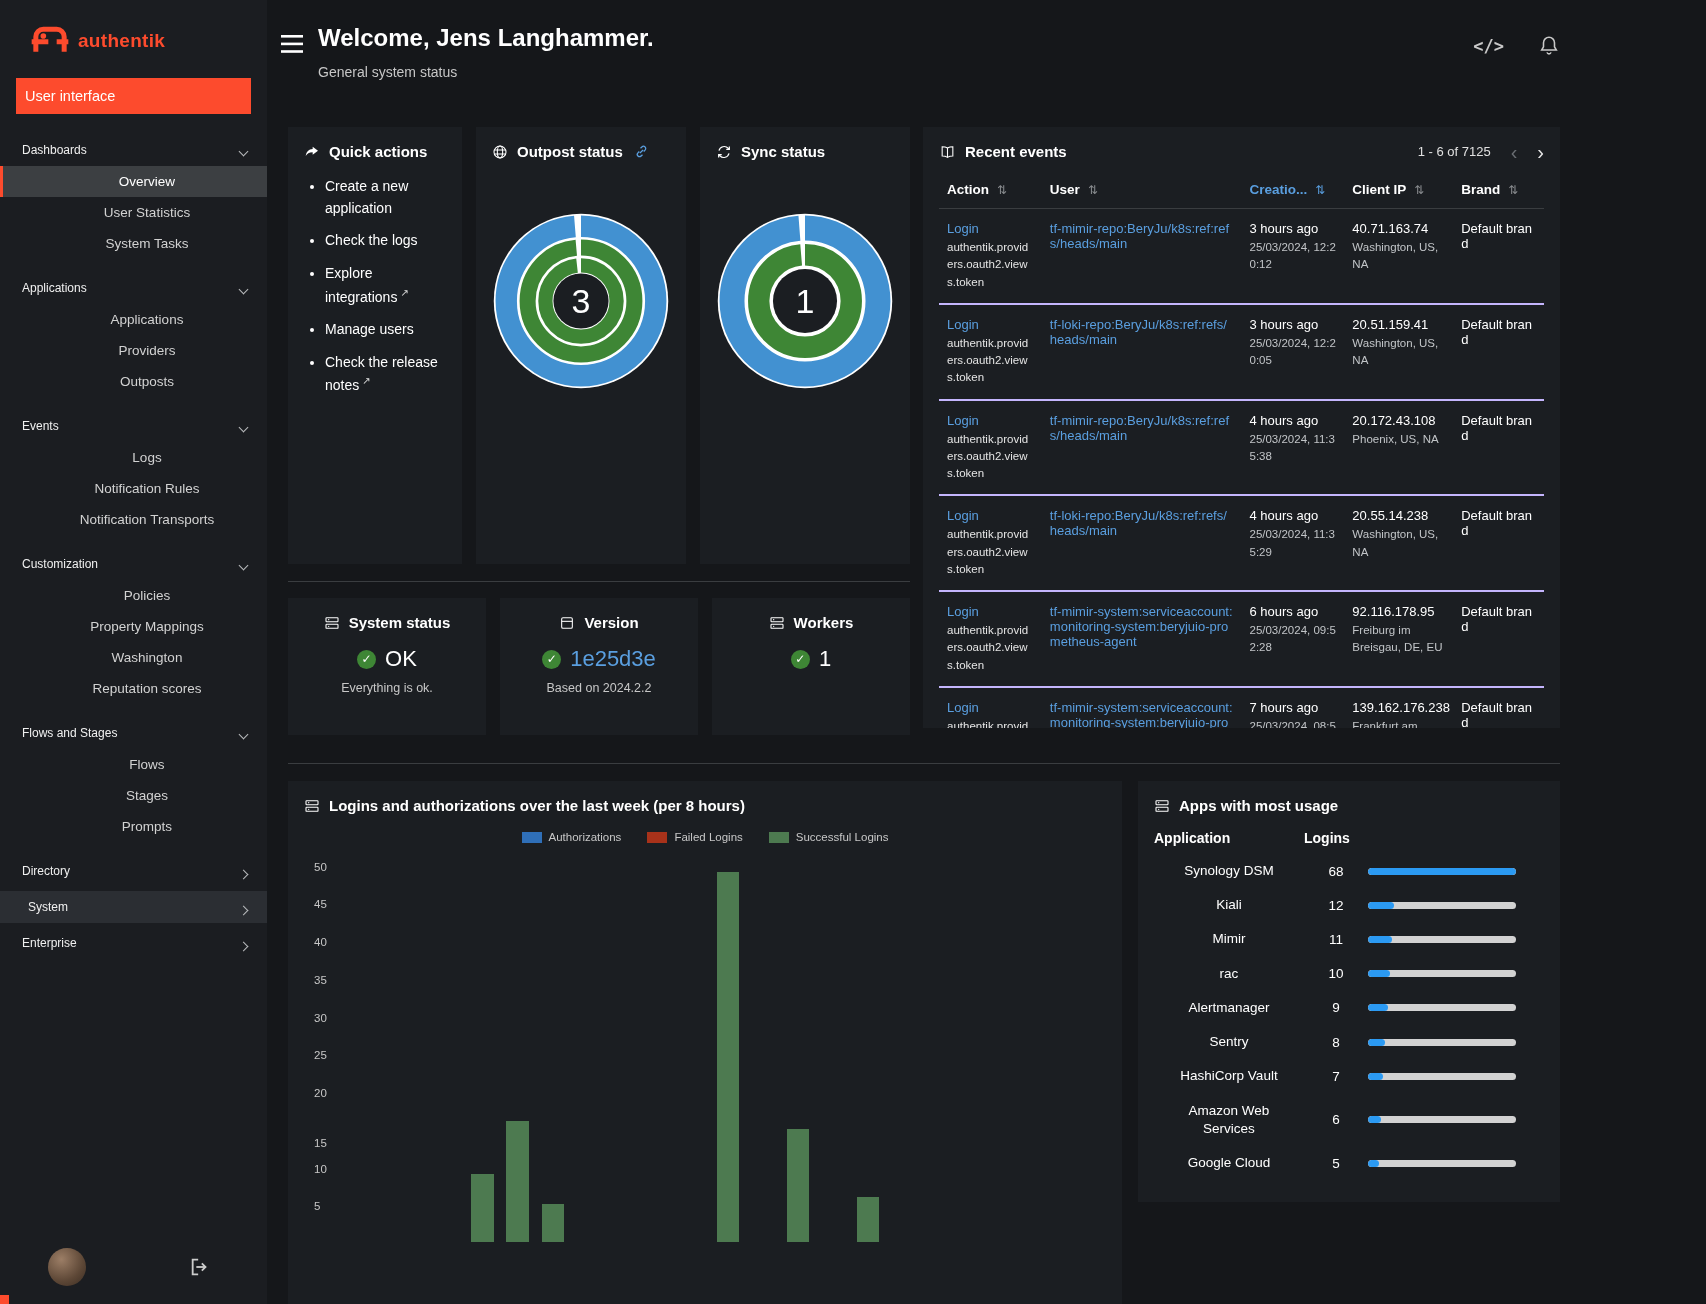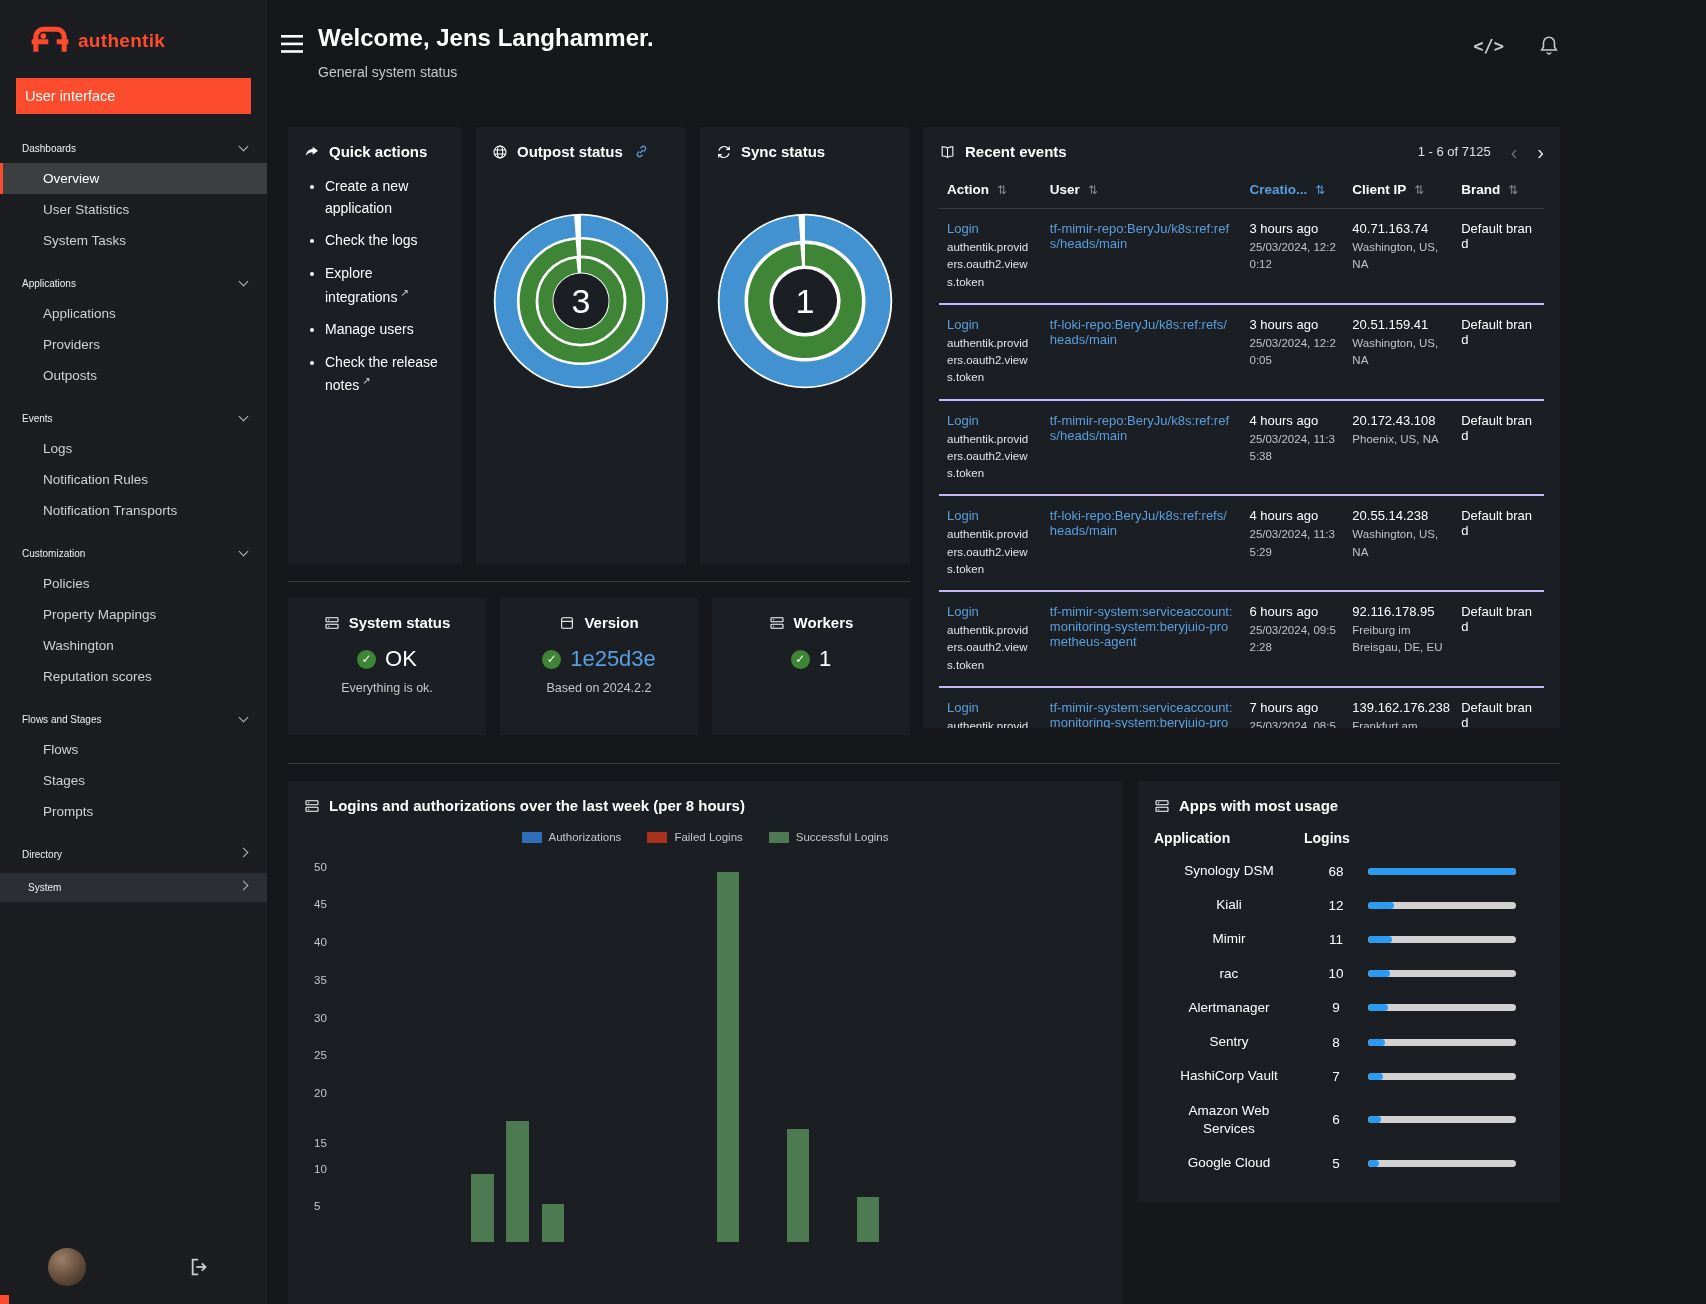--- a/index.html
+++ b/index.html
@@ -13,23 +13,23 @@
   svg { display: block; }
 
   
   .sidebar { width: 267px; flex: 0 0 267px; background: #1b1d21; position: relative; display: flex; flex-direction: column; }
   .logo-row { display: flex; align-items: center; gap: 8px; padding: 24px 0 4px 30px; }
   .logo-text { color: #fd4b2d; font-size: 19px; font-weight: bold; letter-spacing: .3px; }
   .ui-btn { margin: 16px; width: 235px; background: #fd4b2d; border: none; color: #fff; font-family: inherit; font-size: 14.5px; text-align: left; padding: 10px 9px; cursor: pointer; }
   .nav { flex: 1; overflow: hidden; padding-top: 4px; }
   .nav-section { margin-bottom: 13px; }
   .nav-section.collapsed { margin-bottom: 4px; }
-  .nav-head { display: flex; align-items: flex-start; justify-content: space-between; padding: 9px 20px 9px 22px; font-size: 10px; color: #f0f0f0; cursor: pointer; }
+  .nav-head { display: flex; align-items: flex-end; justify-content: space-between; padding: 9px 20px 9px 22px; font-size: 12px; color: #f0f0f0; cursor: pointer; }
   .nav-head.hl { background: #2b2e33; padding-left: 28px; }
-  .nav-item { padding: 8px 16px 8px 43px; font-size: 13.5px; color: #d2d2d2; cursor: pointer; }
+  .nav-item { padding: 8px 16px 8px 43px; font-size: 13.5px; color: #d2d2d2; cursor: pointer; text-align: center; }
   .nav-item.sel { background: #3c3f42; color: #fff; border-left: 3px solid #fd4b2d; padding-left: 40px; }
   .chev { width: 7px; height: 7px; border-right: 1.6px solid #b9bbbd; border-bottom: 1.6px solid #b9bbbd; display: inline-block; }
   .chev.down { transform: rotate(45deg); margin-bottom: 2px; }
   .chev.right { transform: rotate(-45deg); }
   .sidebar-bottom { position: absolute; left: 0; right: 0; bottom: 0; padding: 0 56px 18px 48px; display: flex; align-items: center; justify-content: space-between; }
   .avatar { width: 38px; height: 38px; border-radius: 50%; background: radial-gradient(circle at 35% 30%, #9c7e66, #5d4736 60%, #3a2c22); cursor: pointer; }
   .corner { position: absolute; left: 0; bottom: 0; width: 9px; height: 9px; background: #fd4b2d; }
 
   
   .main { flex: 1; padding-right: 146px; display: flex; flex-direction: column; }
@@ -171,20 +171,26 @@
       </div>
       <div class="nav-section collapsed">
         <div class="nav-head">
           <span class="nav-label">Directory</span>
           <span class="chev right"></span>
         </div>
       </div>
       <div class="nav-section collapsed">
         <div class="nav-head hl">
           <span class="nav-label">System</span>
+          <span class="chev right"></span>
+        </div>
+      </div>
+      <div class="nav-section collapsed">
+        <div class="nav-head">
+          <span class="nav-label">Enterprise</span>
           <span class="chev right"></span>
         </div>
       </div>
     </nav>
   <div class="sidebar-bottom">
     <div class="avatar"></div>
     <svg width="22" height="22" viewBox="0 0 24 24" style="cursor:pointer">
       <path d="M10 4H4v16h6" fill="none" stroke="#cccccc" stroke-width="2"></path>
       <path d="M14 8l4 4-4 4" fill="none" stroke="#cccccc" stroke-width="2"></path>
       <path d="M8 12h10" fill="none" stroke="#cccccc" stroke-width="2"></path>

